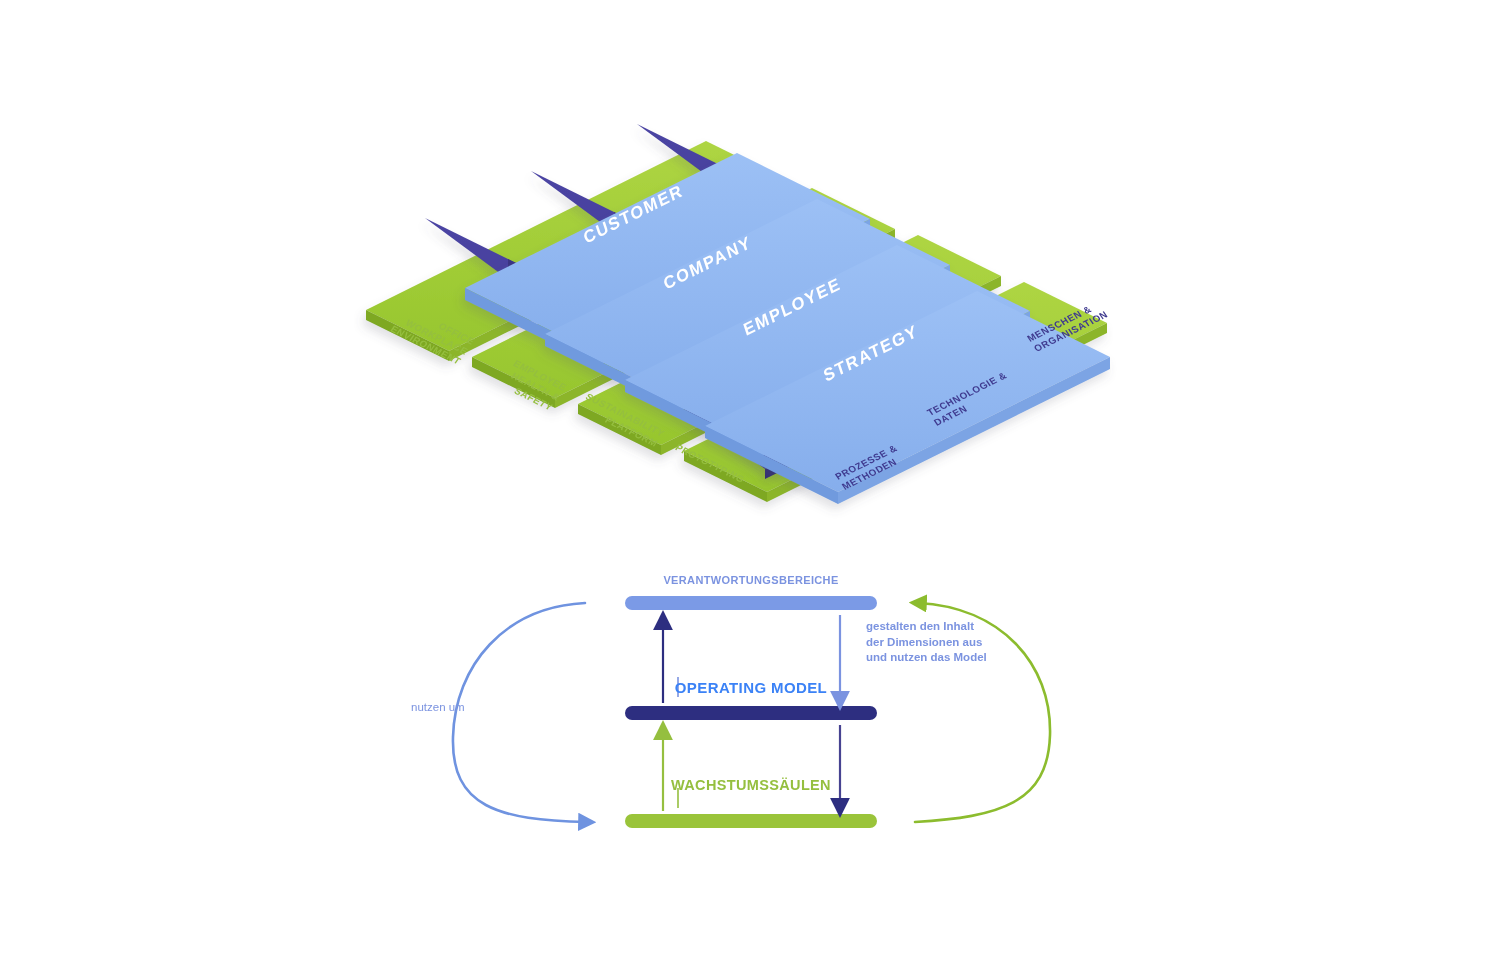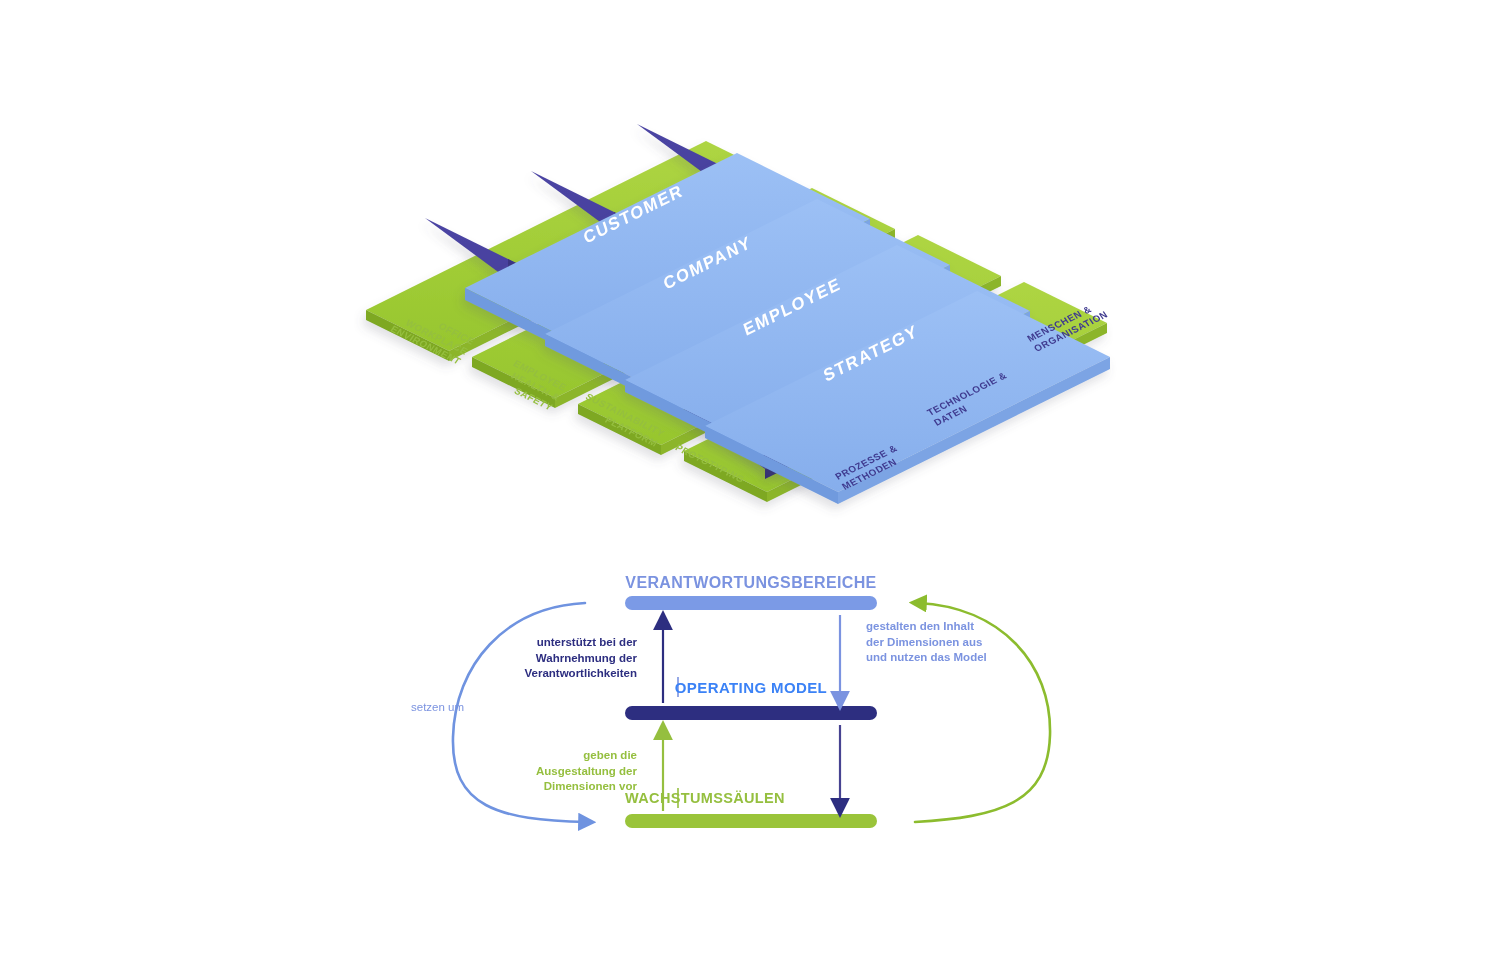--- a/index.html
+++ b/index.html
@@ -16,21 +16,21 @@
   #weave-wrap{position:absolute;left:0;top:0;width:1500px;height:545px;}
   #weave-svg{position:absolute;left:0;top:0;}
 
   
   #cycle-wrap{position:absolute;left:0;top:545px;width:1500px;height:415px;}
   #cycle-svg{position:absolute;left:0;top:0;}
 
   .lbl{position:absolute;white-space:pre;}
 
   .hdr-blue{
-    color:#7b93e0;font-size:16px;font-weight:700;letter-spacing:.35px;
+    color:#7b93e0;font-size:11px;font-weight:700;letter-spacing:.35px;
   }
   .hdr-navy{
     color:#3b82f6;font-size:15px;font-weight:700;letter-spacing:.4px;
   }
   .hdr-green{
     color:#95bf3f;font-size:14.5px;font-weight:700;letter-spacing:.35px;
   }
   .cap{
     font-size:11.5px;font-weight:700;line-height:15.5px;
   }
@@ -217,26 +217,24 @@
       <line x1="840" y1="70" x2="840" y2="156" stroke="#7b93e0" stroke-width="2.2" marker-end="url(#ahBlue)"></line>
       <line x1="663" y1="266" x2="663" y2="185" stroke="#95bf3f" stroke-width="2.2" marker-end="url(#ahGreen)"></line>
       <line x1="840" y1="180" x2="840" y2="263" stroke="#474391" stroke-width="2.2" marker-end="url(#ahNavy)"></line>
 
       <line x1="678" y1="132" x2="678" y2="152" stroke="#7b93e0" stroke-width="1.6"></line>
       <line x1="678" y1="243" x2="678" y2="263" stroke="#95bf3f" stroke-width="1.6"></line>
     </svg>
 
     <div class="lbl hdr-blue" style="left:625px;top:29px;width:252px;text-align:center;">VERANTWORTUNGSBEREICHE</div>
     <div class="lbl hdr-navy" style="left:625px;top:134px;width:252px;text-align:center;">OPERATING MODEL</div>
-    <div class="lbl hdr-green" style="left:625px;top:245px;width:252px;">WACHSTUMSSÄULEN</div>
-
-    <div class="lbl cap cap-navy t-right" style="left:460px;top:90px;width:177px;">unterstützt bei der<br>Wahrnehmung der<br>Verantwortlichkeiten</div>
+    <div class="lbl hdr-green" style="left:625px;top:232px;width:252px;text-align:center;">WACHSTUMSSÄULEN</div>
+
 
     <div class="lbl cap cap-blue t-left" style="left:866px;top:74px;width:200px;">gestalten den Inhalt<br>der Dimensionen aus<br>und nutzen das Model</div>
 
-    <div class="lbl cap cap-green t-right" style="left:460px;top:203px;width:177px;">geben die<br>Ausgestaltung der<br>Dimensionen vor</div>
-
-
-    <div class="lbl cap-setzen t-left" style="left:411px;top:156px;width:100px;">setzen um</div>
+
+
+    <div class="lbl cap-setzen t-left" style="left:411px;top:156px;width:100px;">nutzen um</div>
 
   </div>
 
 </div>
 
 </body></html>

